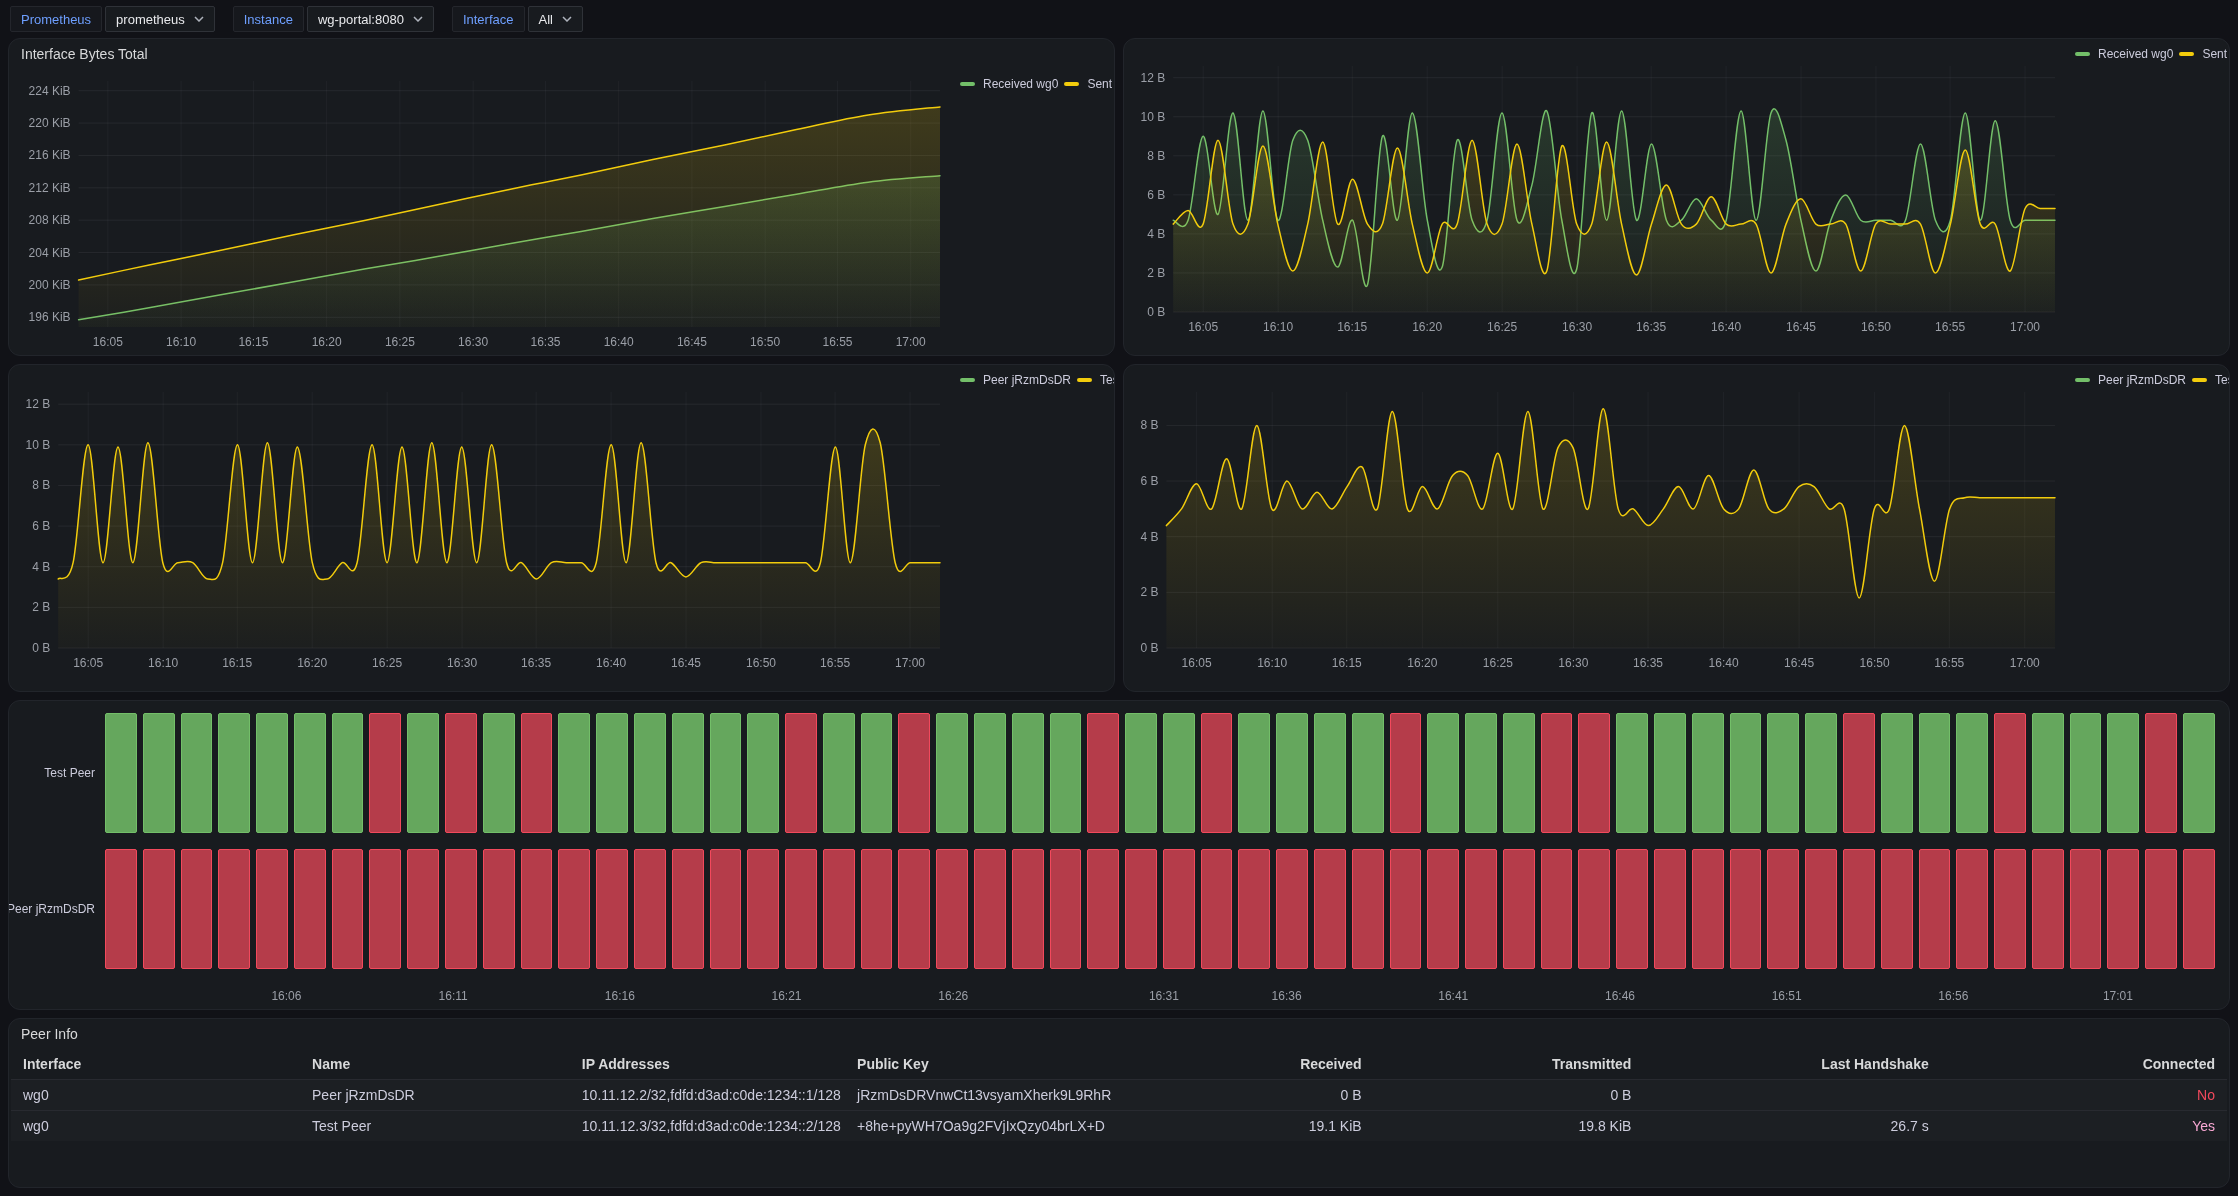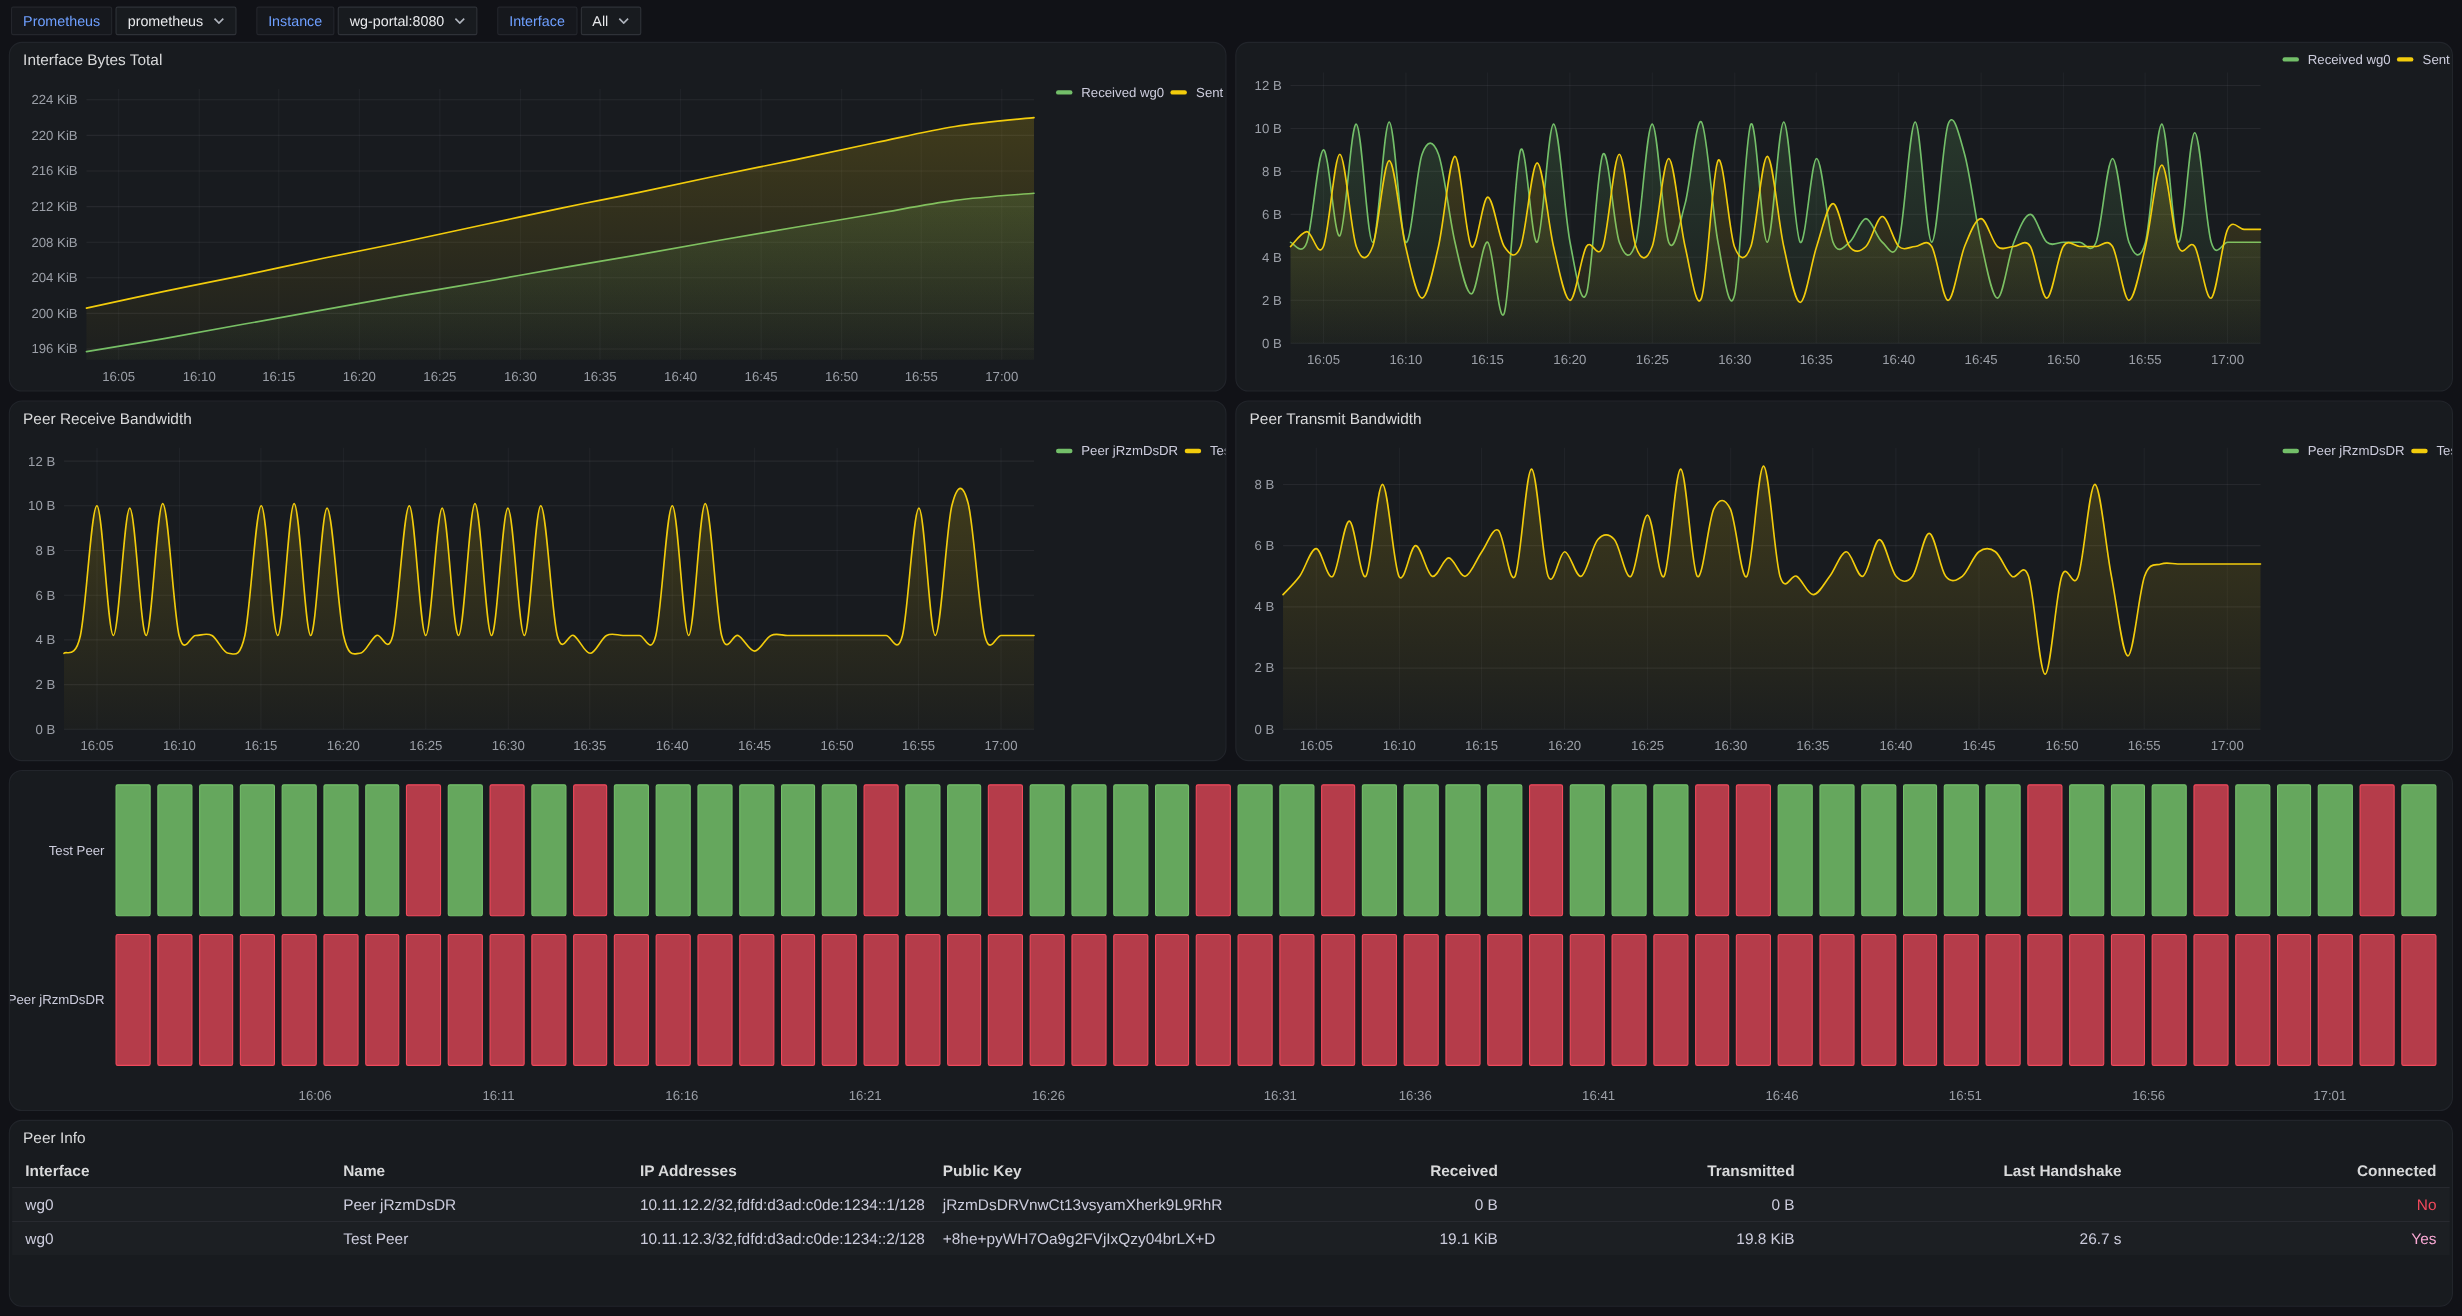--- a/index.html
+++ b/index.html
@@ -215,21 +215,20 @@
           </li>
           <li>
             <span class="swatch" style="background: rgb(242, 204, 12);"></span>
             <span>Sent wg0</span>
           </li>
         </ul>
     </div>
   </section>
 
   <section class="panel">
-    <header class="panel-title">Peer Receive Bandwidth</header>
     <div class="chart-body">
       <div class="chart-plot">
           <svg viewBox="0 0 935 294">
             <defs>
               <linearGradient id="g2_1" x1="0" y1="0" x2="0" y2="1">
                 <stop offset="0%" stop-color="#f2cc0c" stop-opacity="0.18"></stop>
                 <stop offset="100%" stop-color="#f2cc0c" stop-opacity="0.02"></stop>
               </linearGradient>
             </defs>
             <line x1="73.1812" x2="73.1812" y1="12" y2="268" stroke="rgba(204,204,220,0.05)" stroke-width="1"></line>
@@ -281,21 +280,20 @@
           </li>
           <li>
             <span class="swatch" style="background: rgb(242, 204, 12);"></span>
             <span>Test Peer</span>
           </li>
         </ul>
     </div>
   </section>
 
   <section class="panel">
-    <header class="panel-title">Peer Transmit Bandwidth</header>
     <div class="chart-body">
       <div class="chart-plot">
           <svg viewBox="0 0 935 294">
             <defs>
               <linearGradient id="g3_1" x1="0" y1="0" x2="0" y2="1">
                 <stop offset="0%" stop-color="#f2cc0c" stop-opacity="0.18"></stop>
                 <stop offset="100%" stop-color="#f2cc0c" stop-opacity="0.02"></stop>
               </linearGradient>
             </defs>
             <line x1="66.61240000000001" x2="66.61240000000001" y1="12" y2="268" stroke="rgba(204,204,220,0.05)" stroke-width="1"></line>

